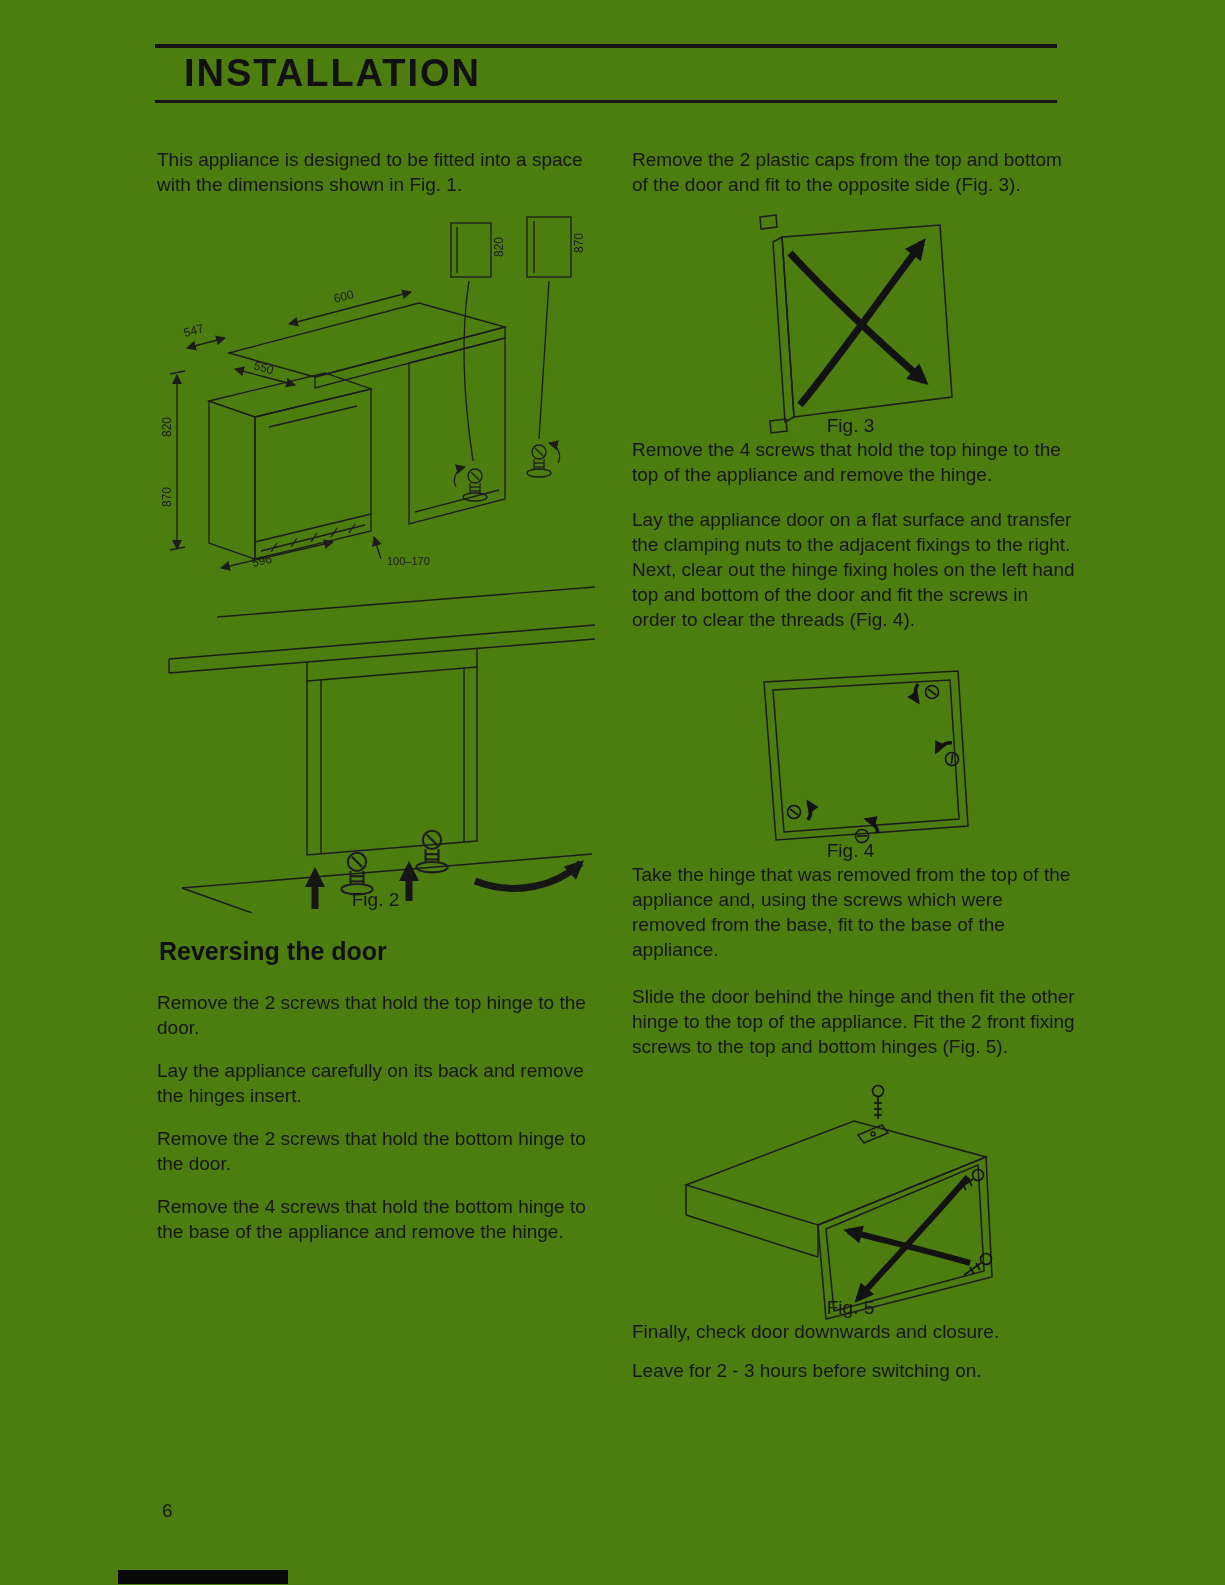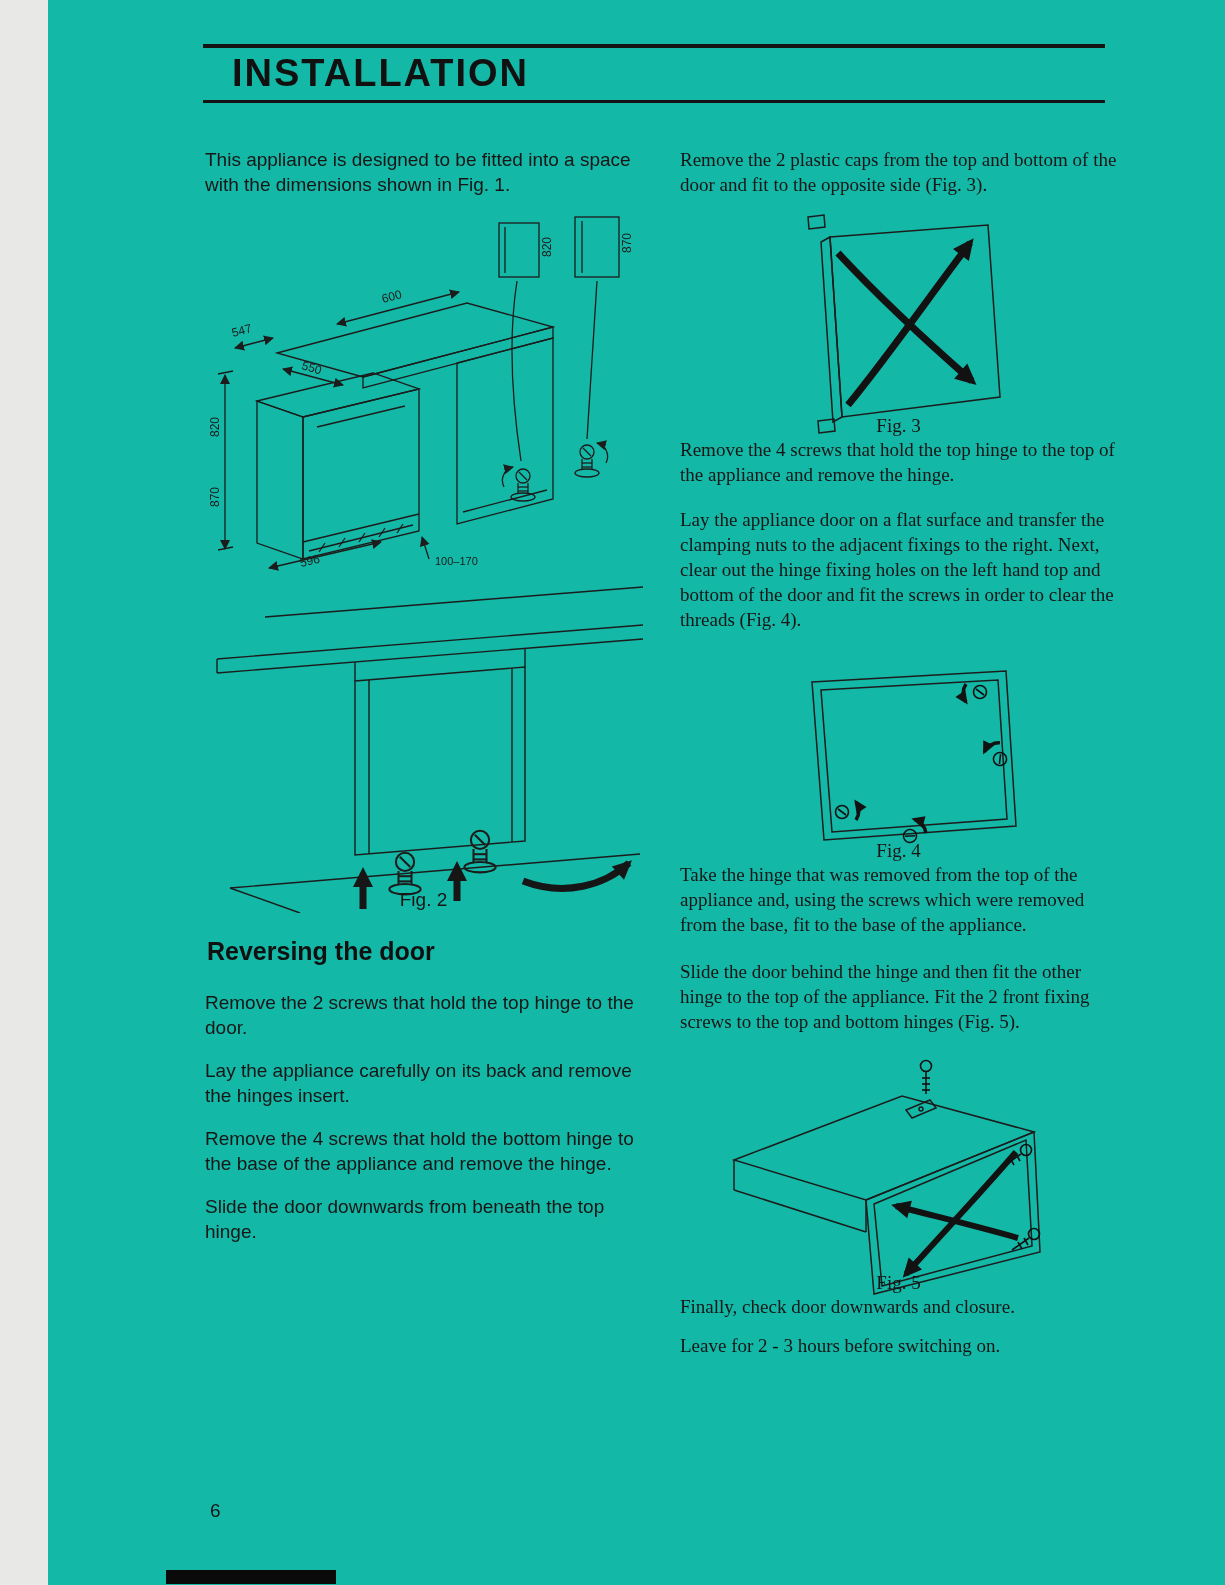--- a/index.html
+++ b/index.html
@@ -1,25 +1,25 @@
 <!DOCTYPE html>
 <html><head>
 <meta charset="utf-8">
 <style>
   * { margin:0; padding:0; box-sizing:border-box; }
   html,body { background:#e8e8e6; }
   body { width:1225px; height:1585px; position:relative; font-family:"Liberation Sans", sans-serif; color:#161616; }
-  .page { position:absolute; inset:0; background:#14b8a6; overflow:hidden;margin-left:48px; }
+  .page { position:absolute; inset:0; background:#4d7c0f; overflow:hidden; }
   .rule { position:absolute; left:155px; width:902px; background:#141414; }
   .rule-top { top:44px; height:4px; }
   .rule-bottom { top:100px; height:3px; }
   .header-title { position:absolute; left:184px; top:52px; font-size:38px; font-weight:bold; letter-spacing:2px; color:#111; }
   .col { position:absolute; top:147px; width:445px; font-size:19px; line-height:25px; }
   .col-left { left:157px; }
-  .col-right { left:632px;font-family:Liberation Serif, serif; }
+  .col-right { left:632px; }
   .col p { margin:0 0 22px 0; }
   p.tight { margin-bottom:14px; }
   figure { margin:0; }
   .fig-svg { display:block; width:100%; }
   .fig-svg text { font-family:"Liberation Sans", sans-serif; }
   .fig-label { text-align:center; font-size:19px; padding-right:8px; height:24px; }
   .fig-label.overlap { margin-top:-26px; }
   .fig1-wrap { margin:8px 0 4px 0; }
   .fig2-wrap { margin-top:12px; }
   .fig3-wrap { margin-top:6px; }
@@ -185,22 +185,22 @@
           <path d="M318,298 C 360,314 400,302 424,280" fill="none" stroke="#161616" stroke-width="7" marker-end="url(#ah2)"></path>
         </g>
       </svg>
       <figcaption class="fig-label overlap">Fig. 2</figcaption>
     </figure>
 
     <h2 class="section-heading">Reversing the door</h2>
 
     <p style="margin-bottom:18px">Remove the 2 screws that hold the top hinge to the door.</p>
     <p style="margin-bottom:18px">Lay the appliance carefully on its back and remove the hinges insert.</p>
+    <p style="margin-bottom:18px">Remove the 2 screws that hold the bottom hinge to the door.</p>
     <p style="margin-bottom:18px">Remove the 4 screws that hold the bottom hinge to the base of the appliance and remove the hinge.</p>
-    <p style="margin-bottom:18px">Slide the door downwards from beneath the top hinge.</p>
 
   </div>
 
   <div class="col col-right">
 
     <p class="tight">Remove the 2 plastic caps from the top and bottom of the door and fit to the opposite side (Fig. 3).</p>
 
     <figure class="fig3-wrap">
       <svg class="fig-svg" height="228" viewBox="0 0 310 228" style="margin-left:70px;width:310px">
         <defs>

